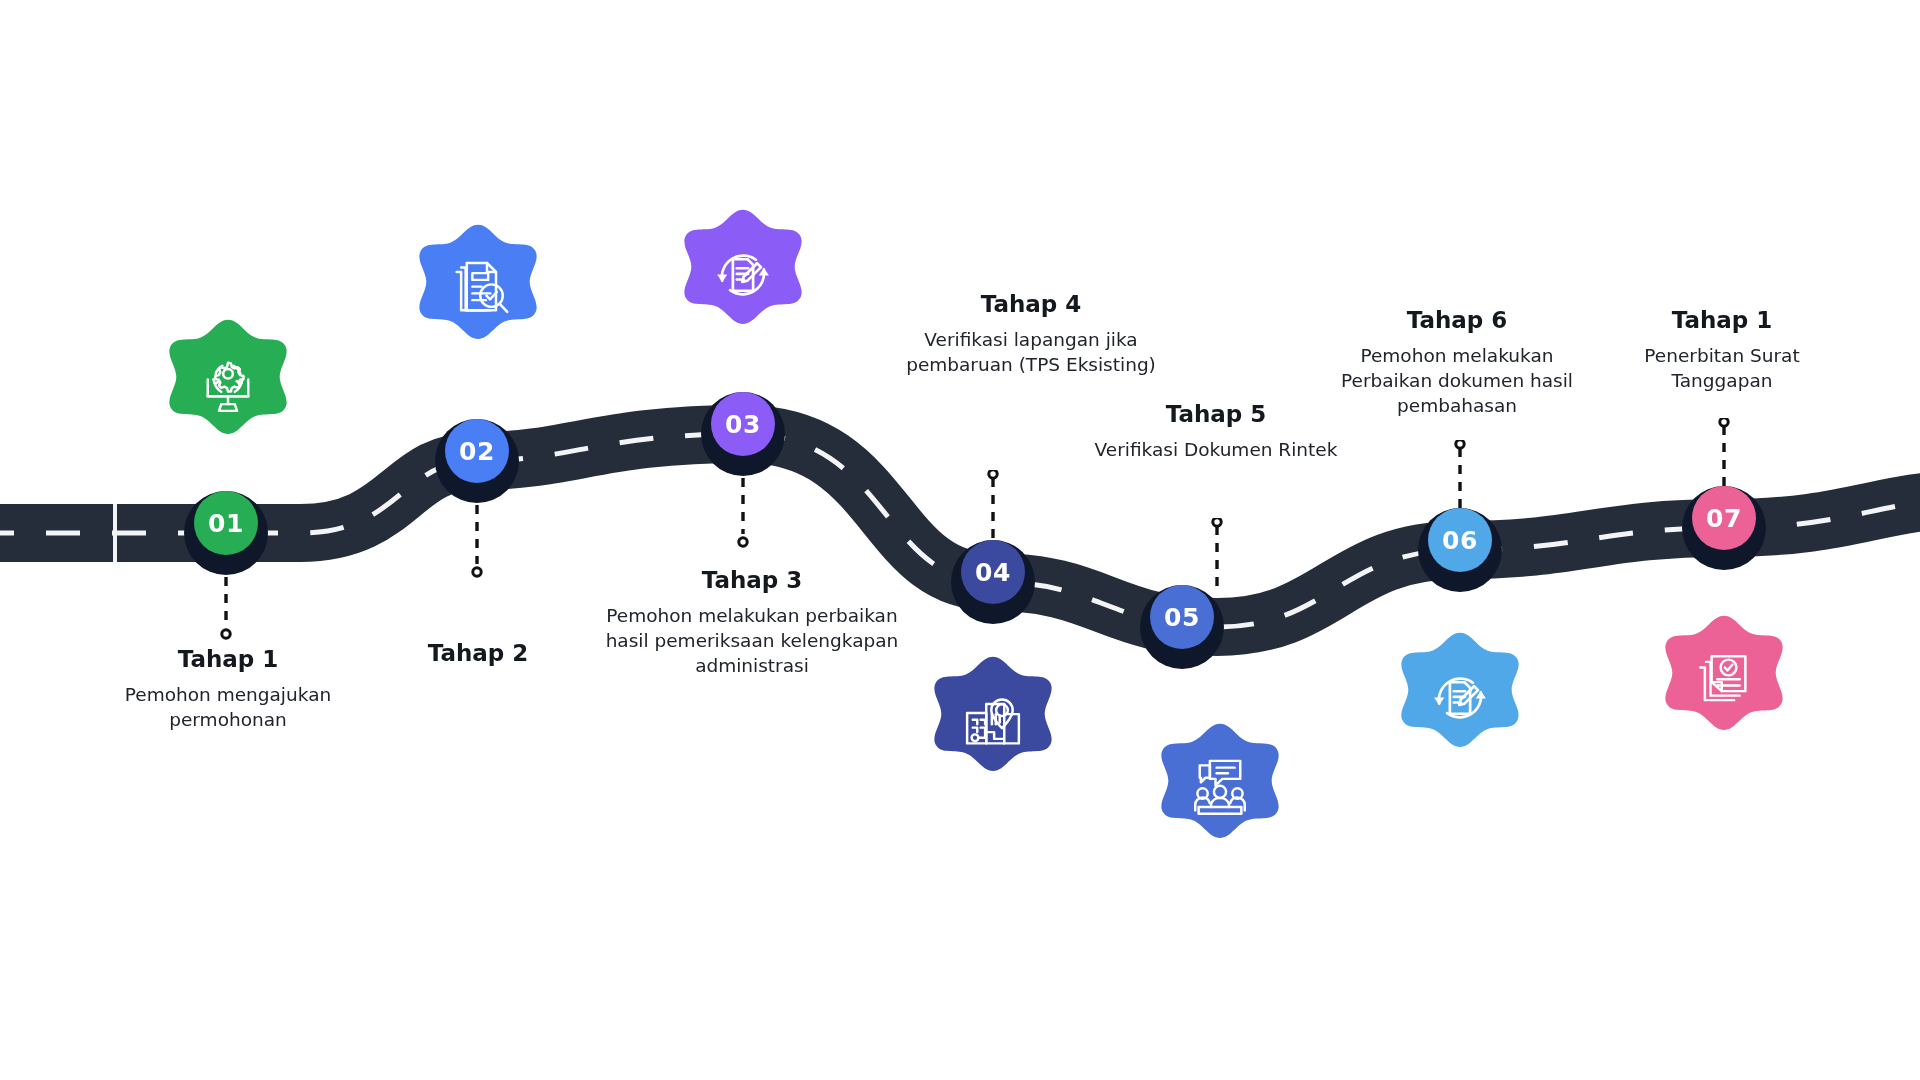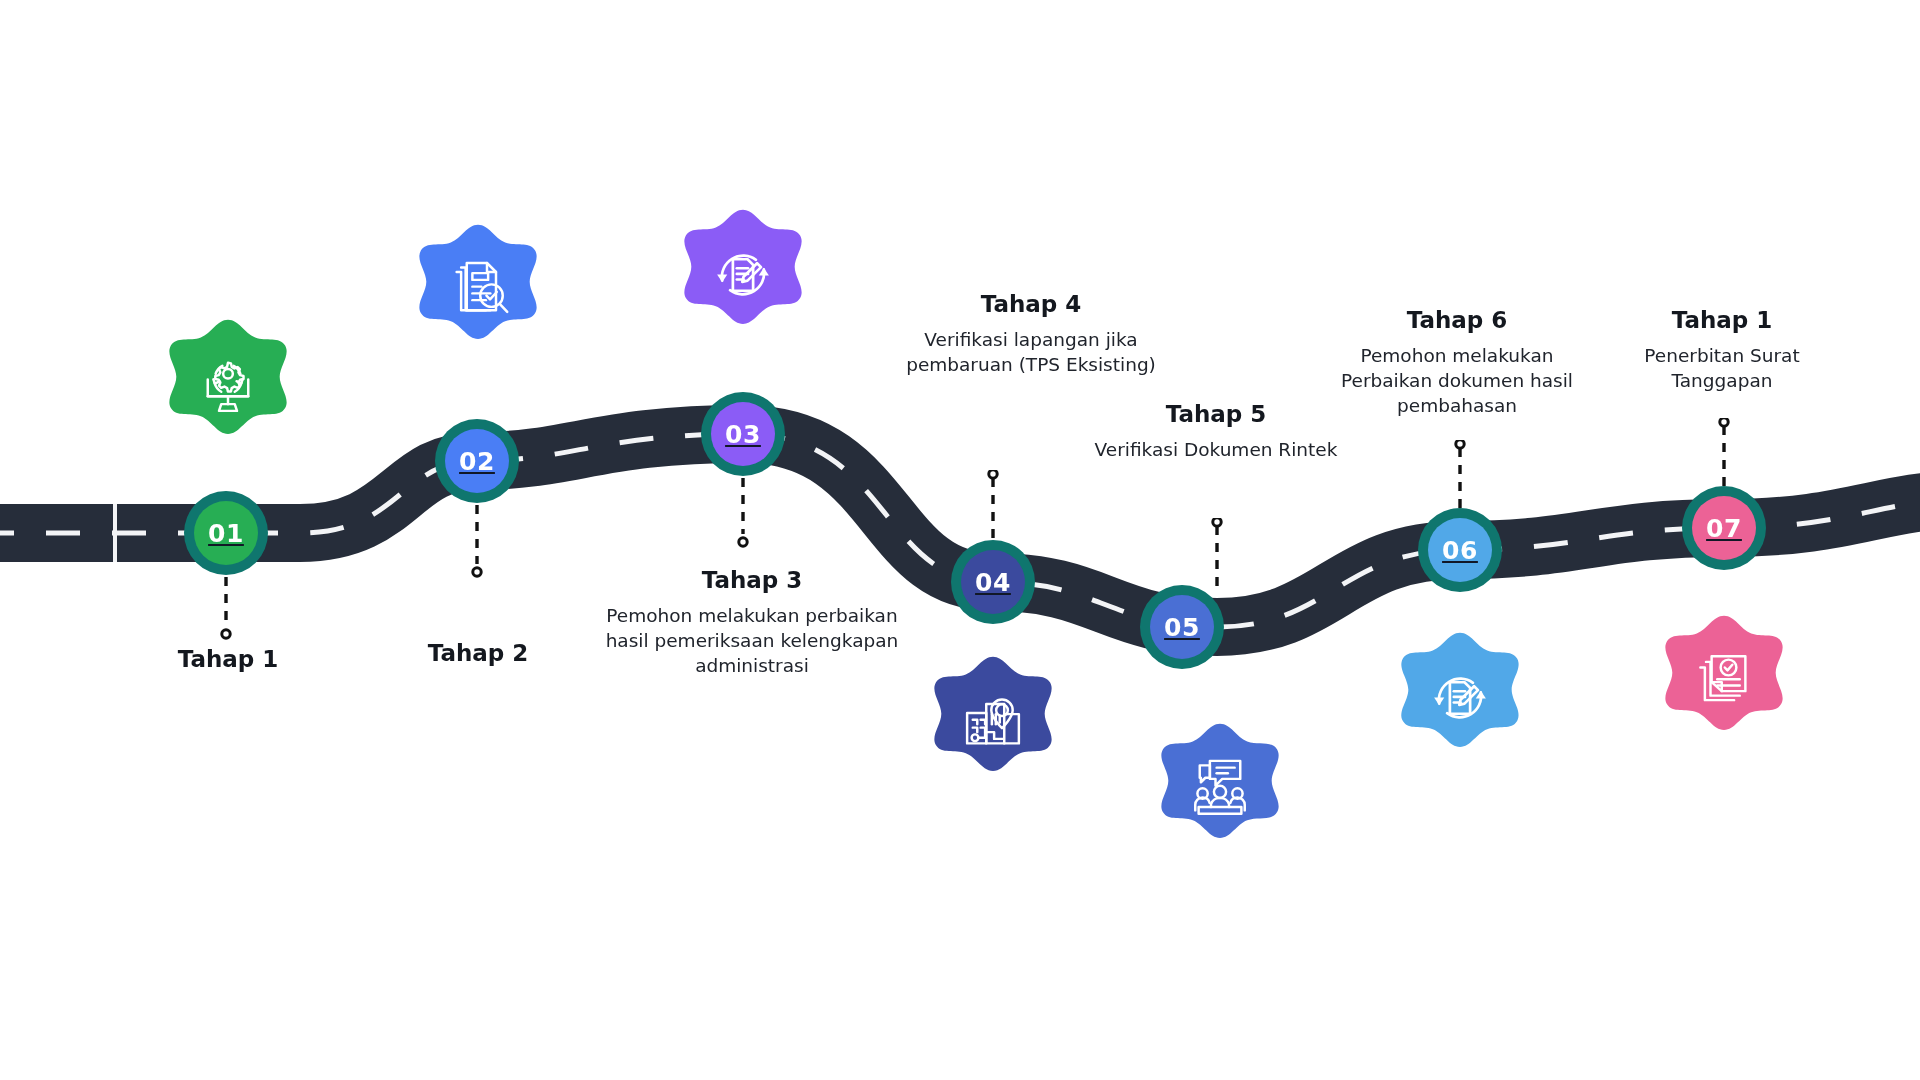--- a/index.html
+++ b/index.html
@@ -27,27 +27,26 @@
     top: 0;
     width: 1920px;
     height: 1080px;
     pointer-events: none;
   }
   .node {
     position: absolute;
     width: 84px;
     height: 84px;
     border-radius: 50%;
-    background: #0f766e;
+    background: #0f172a;
     display: flex;
-    align-items: center;
+    align-items: flex-start;
     justify-content: center;
     transform: translate(-50%, -50%);
     z-index: 6;
-    text-decoration: underline;
   }
   .node-inner {
     width: 64px;
     height: 64px;
     border-radius: 50%;
     display: flex;
     align-items: center;
     justify-content: center;
     color: #ffffff;
     font-size: 25px;
@@ -166,20 +165,21 @@
       <circle cx="32" cy="22" r="4.3"></circle>
       <path d="M32 12.2 l2.6 .55 .7 3.1 2.4 1.4 2.9 -1.2 1.9 1.9 -1.2 2.9 1.4 2.4 3.1 .7 0 2.7 -3.1 .7 -1.4 2.4 1.2 2.9 -1.9 1.9 -2.9 -1.2 -2.4 1.4 -.7 3.1 -2.7 0 -.7 -3.1 -2.4 -1.4 -2.9 1.2 -1.9 -1.9 1.2 -2.9 -1.4 -2.4 -3.1 -.7 0 -2.7 3.1 -.7 1.4 -2.4 -1.2 -2.9 1.9 -1.9 2.9 1.2 2.4 -1.4 .55 -2.6 z"></path>
     </svg>
      </span>
     </div>
     <div class="node" style="left: 226px; top: 533px;">
       <div class="node-inner" style="background: rgb(39, 174, 84);">01</div>
     </div>
     <div class="label" style="left: 228px; top: 645px; width: 250px;">
       <p class="title">Tahap 1</p>
+     <p class="desc">Pemohon mengajukan permohonan</p>
     </div>
     <div class="connector" style="left: 467px; top: 505px; width: 20px; height: 77px;"><svg width="20" height="77" viewBox="0 0 20 77" xmlns="http://www.w3.org/2000/svg">
        <line x1="10" y1="0" x2="10" y2="59" stroke="#111111" stroke-width="3.4" stroke-dasharray="9 8"></line>
        <circle cx="10" cy="67" r="4.2" fill="none" stroke="#111111" stroke-width="3"></circle>
      </svg></div>
     <div class="badge" style="left: 478px; top: 290px;">
       <svg class="blob" viewBox="0 0 100 100" xmlns="http://www.w3.org/2000/svg" aria-hidden="true">
       <path fill="#4a7ef5" d="M50 2
         C 58 2 62 12 70 15
         C 78 18 88 14 92 21

